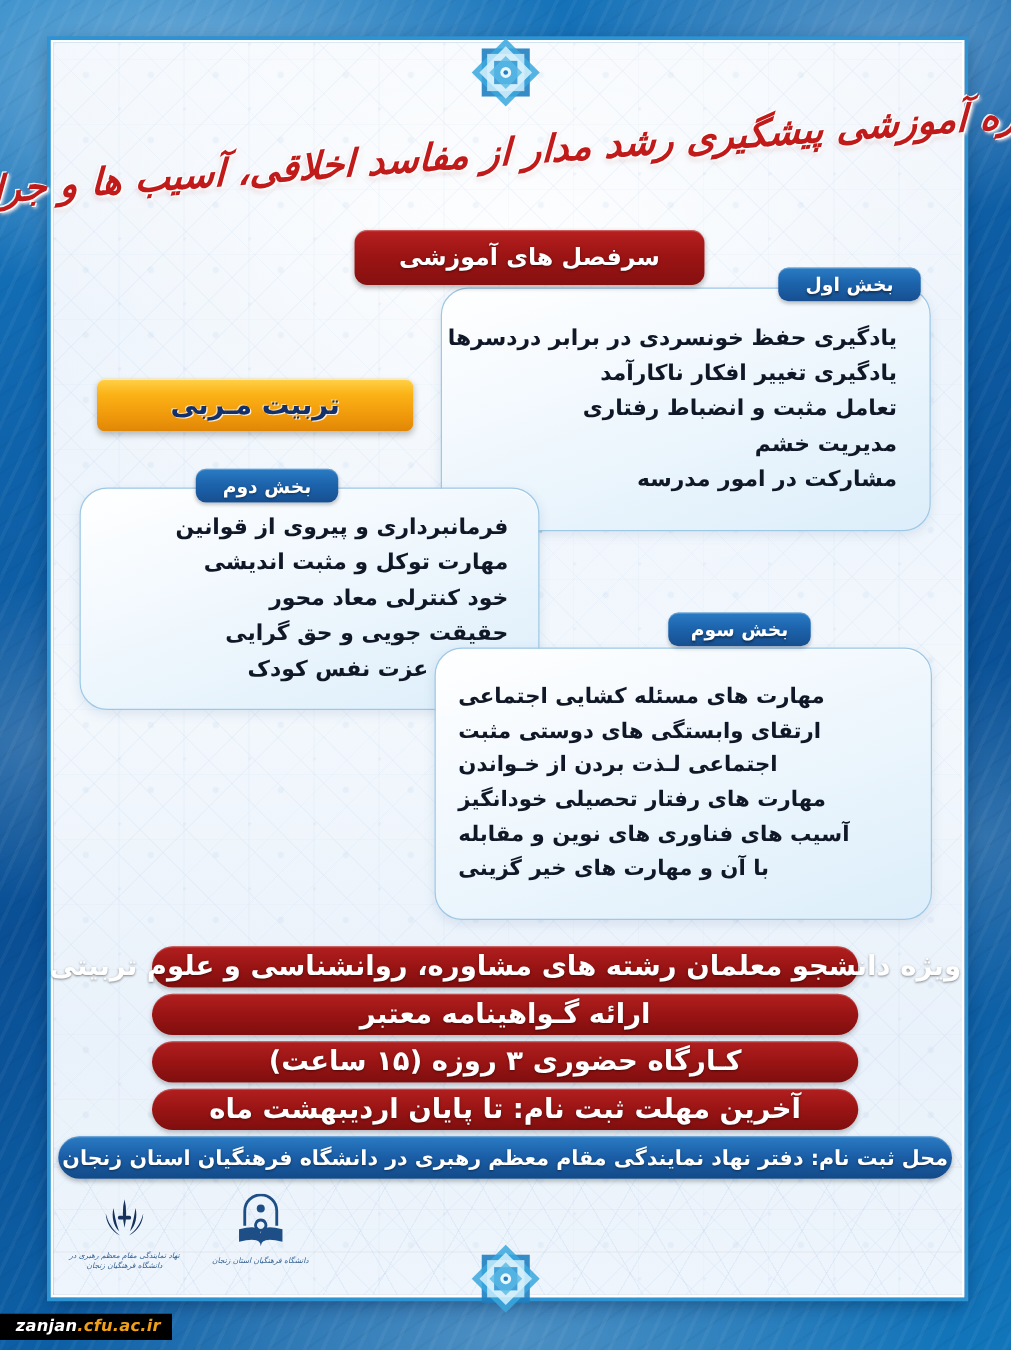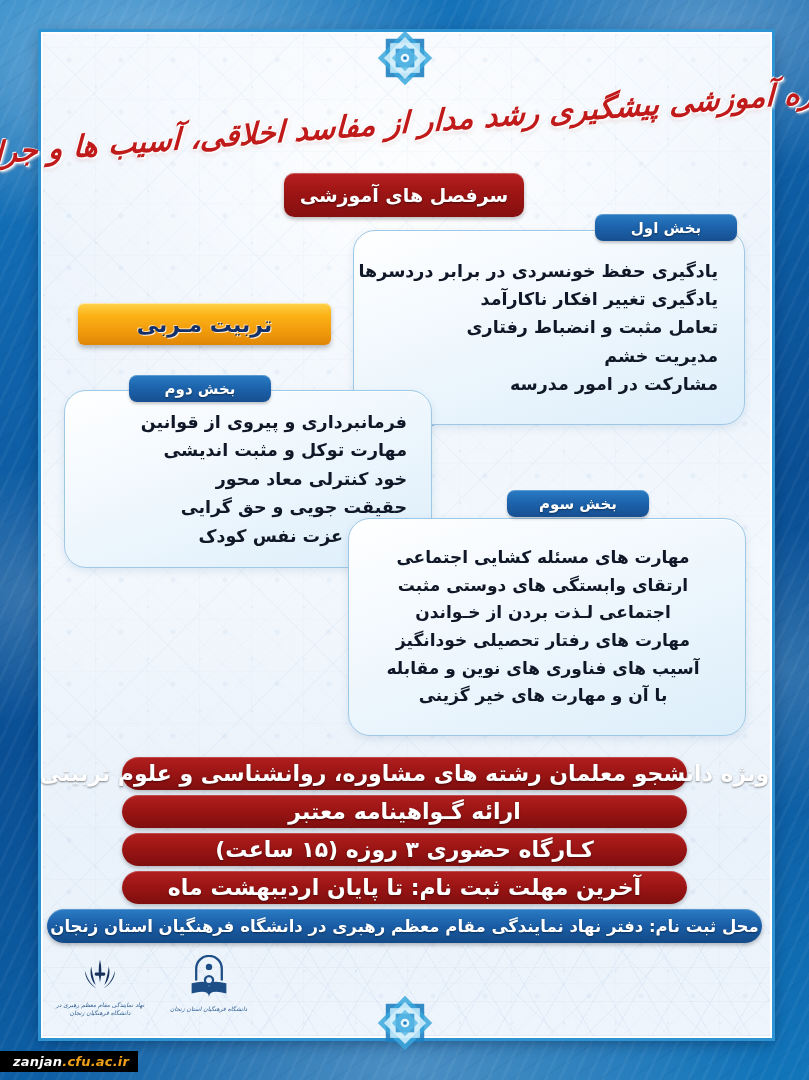--- a/index.html
+++ b/index.html
@@ -104,35 +104,35 @@
       1px 1px 0 #ffffff, -1px -1px 0 rgba(255,255,255,.9),
       2px 2px 3px rgba(255,255,255,.95),
       0 2px 5px rgba(140,20,20,.22);
     letter-spacing: -0.5px;
     direction: rtl;
   }
 
   
   .red-pill{
     position:absolute;
-    left:284px; top:173px;
-    width:240px; height:44px;
+    left:284px; top:184px;
+    width:280px; height:44px;
     border-radius:10px;
     background: linear-gradient(180deg,#b82020 0%, #9d1414 45%, #861010 100%);
     box-shadow: 0 2px 4px rgba(0,0,0,.28), inset 0 1px 0 rgba(255,255,255,.28);
     display:flex; align-items:center; justify-content:center;
     color:#fff; font-size:19px; font-weight:700;
     text-shadow: 0 1px 2px rgba(0,0,0,.5);
     z-index: 6;
   }
 
   
   .tab{
     position:absolute;
-    height:27px; min-width:86px; padding:0 28px;
+    height:27px; min-width:86px; padding:0 14px;
     border-radius: 8px 8px 8px 8px;
     background: linear-gradient(180deg,#2a7cc4 0%, #1c63ac 48%, #174f90 100%);
     box-shadow: 0 2px 3px rgba(0,0,0,.22), inset 0 1px 0 rgba(255,255,255,.25);
     display:flex; align-items:center; justify-content:center;
     color:#ffffff; font-size:15px; font-weight:700;
     text-shadow: 0 1px 2px rgba(0,0,0,.45);
     z-index: 6;
   }
   .tab-1{ right:72px; top:214px; }
   .tab-2{ right:538px; top:375px; }
@@ -156,21 +156,21 @@
     font-weight:700;
     line-height:1.62;
     white-space:nowrap;
     direction:rtl;
   }
   .box-1{ left:353px; top:230px; width:392px; height:195px; }
   .box-1 .line{ text-align:right; width:100%; padding-right:8px; box-sizing:border-box;}
   .box-2{ left:64px;  top:390px; width:368px; height:178px; }
   .box-2 .line{ text-align:right; width:100%; padding-right:6px; box-sizing:border-box;}
   .box-3{ left:348px; top:518px; width:398px; height:218px; }
-  .box-3 .line{ text-align:center; width:100%; padding-right:8px; box-sizing:border-box; font-size:17px;}
+  .box-3 .line{ text-align:left; width:100%; padding-right:8px; box-sizing:border-box; font-size:17px;}
 
   
   .connector{ position:absolute; background:#9dc8e6; z-index:4; }
 
   
   .gold{
     position:absolute;
     width:253px; height:42px;
     border-radius:6px;
     background: linear-gradient(180deg,#ffd24a 0%, #fbb216 30%, #f0990b 70%, #e08607 100%);

